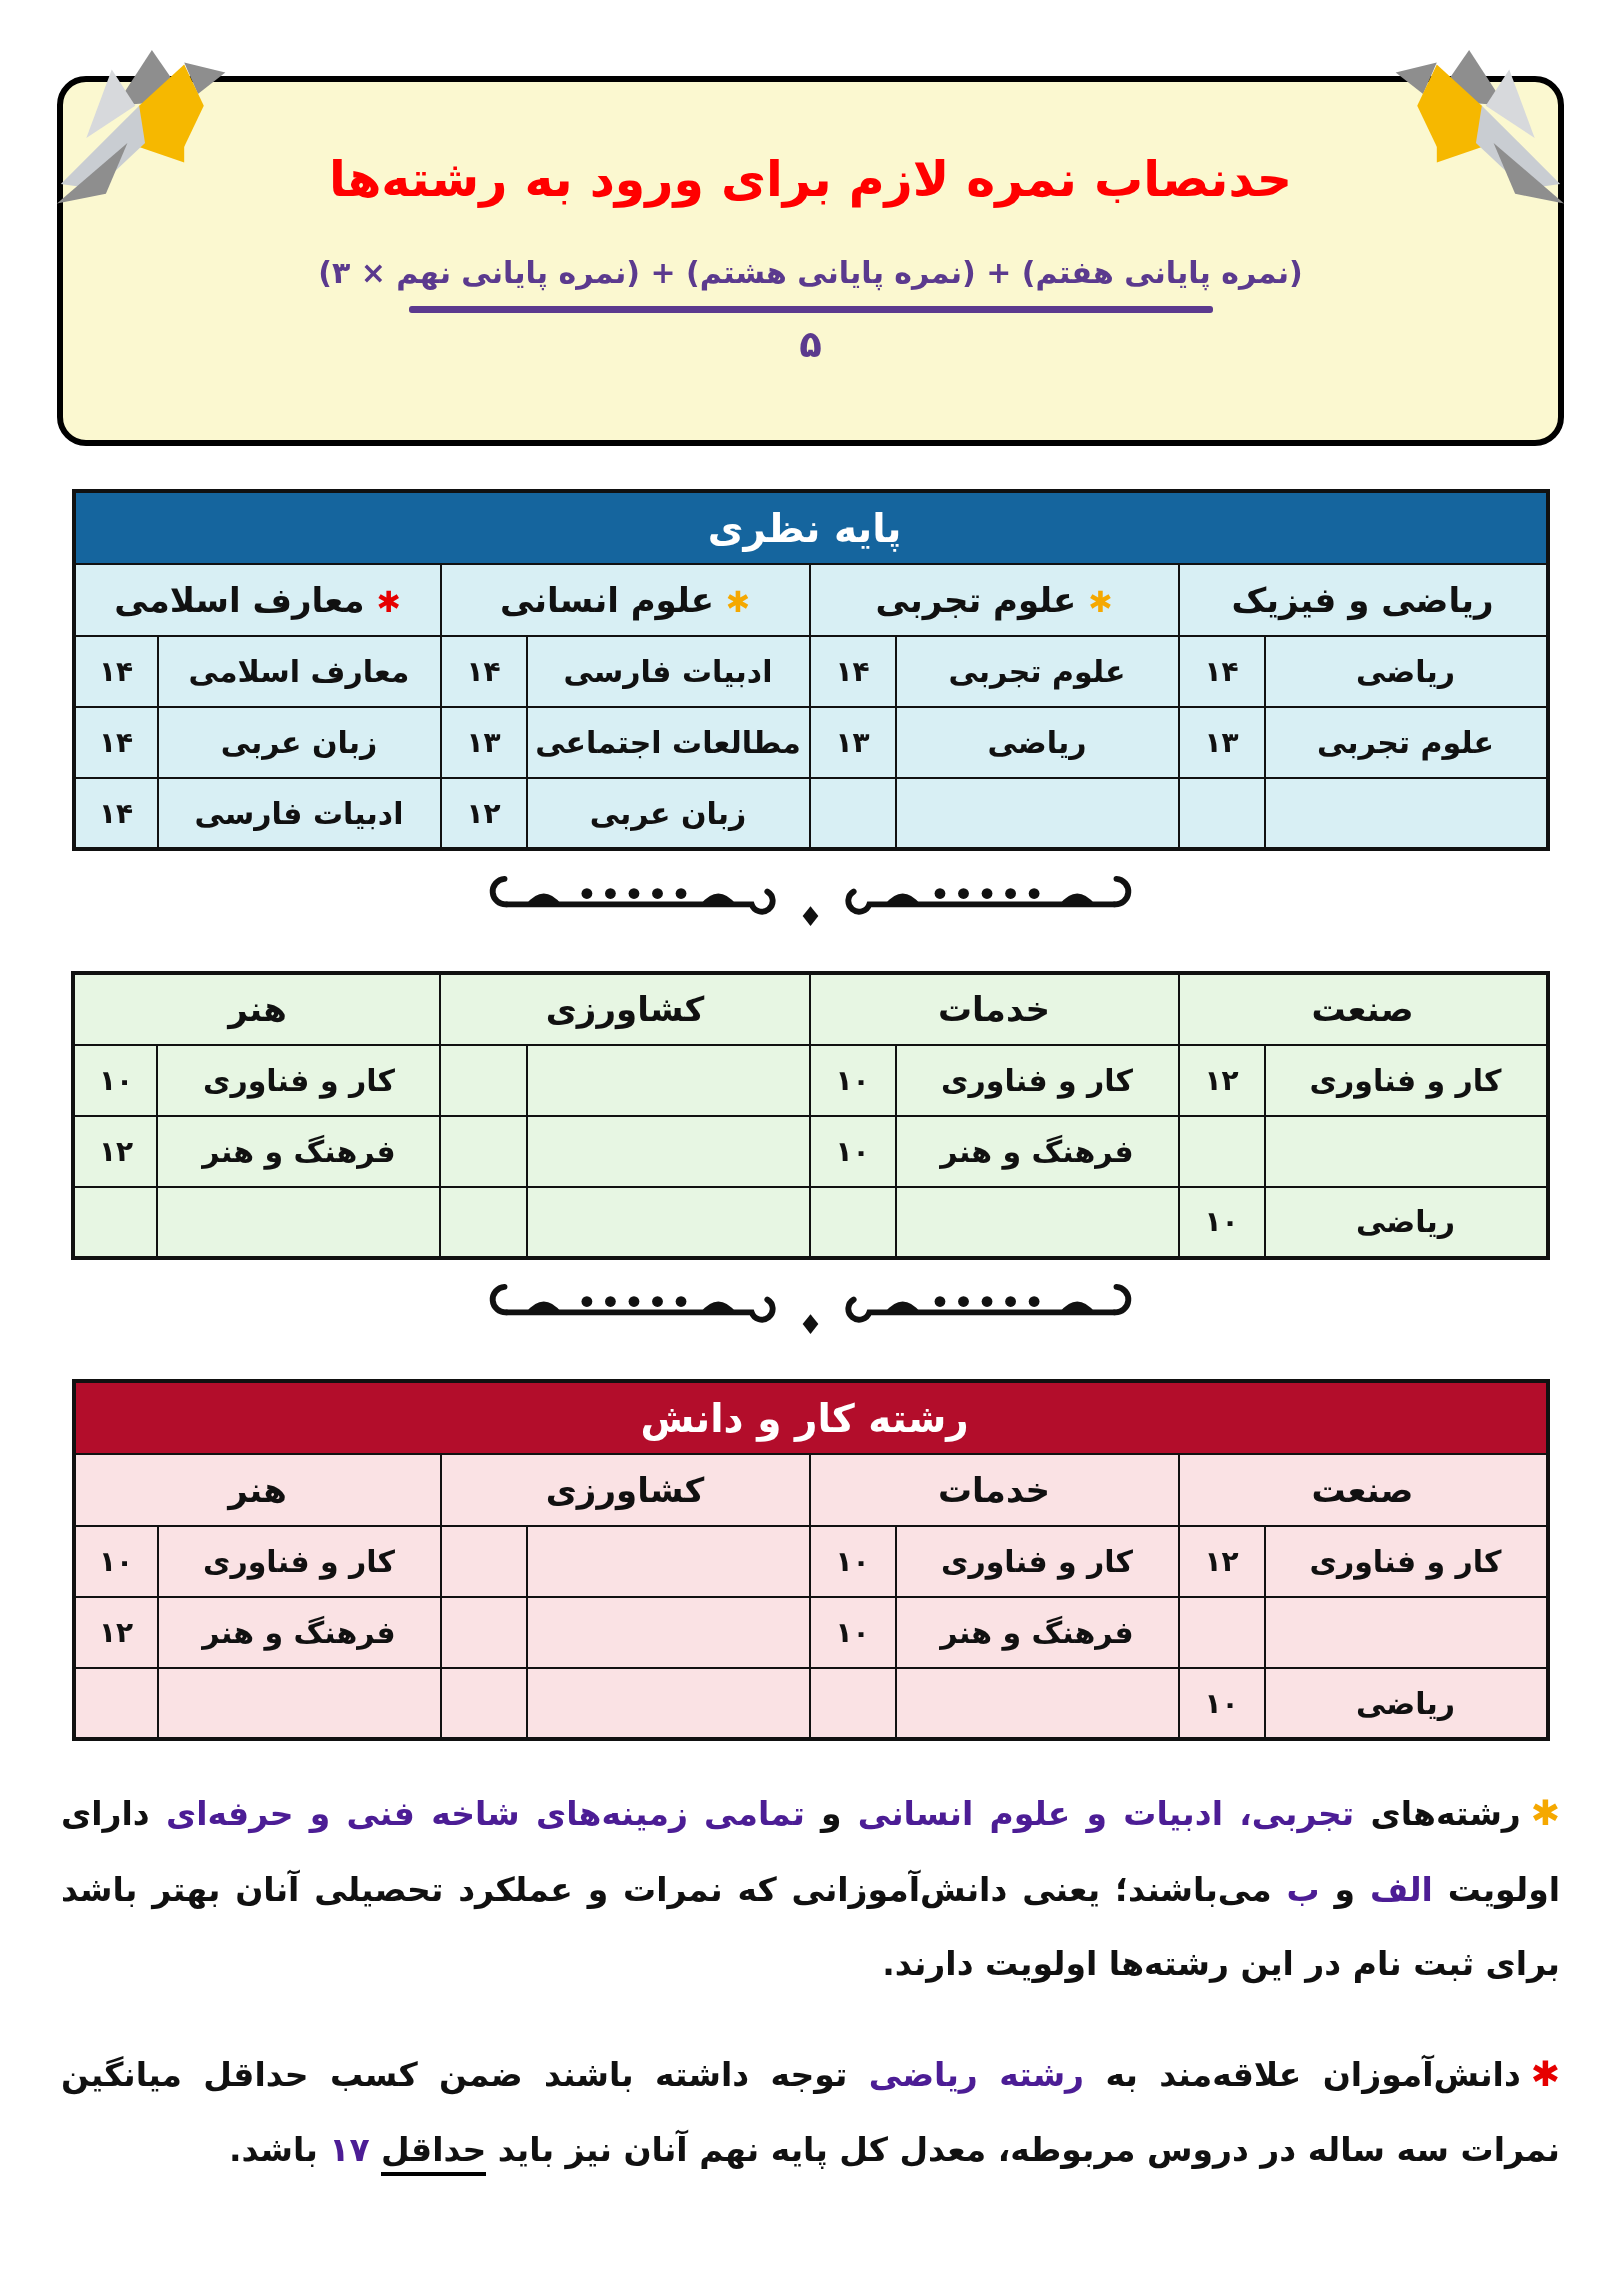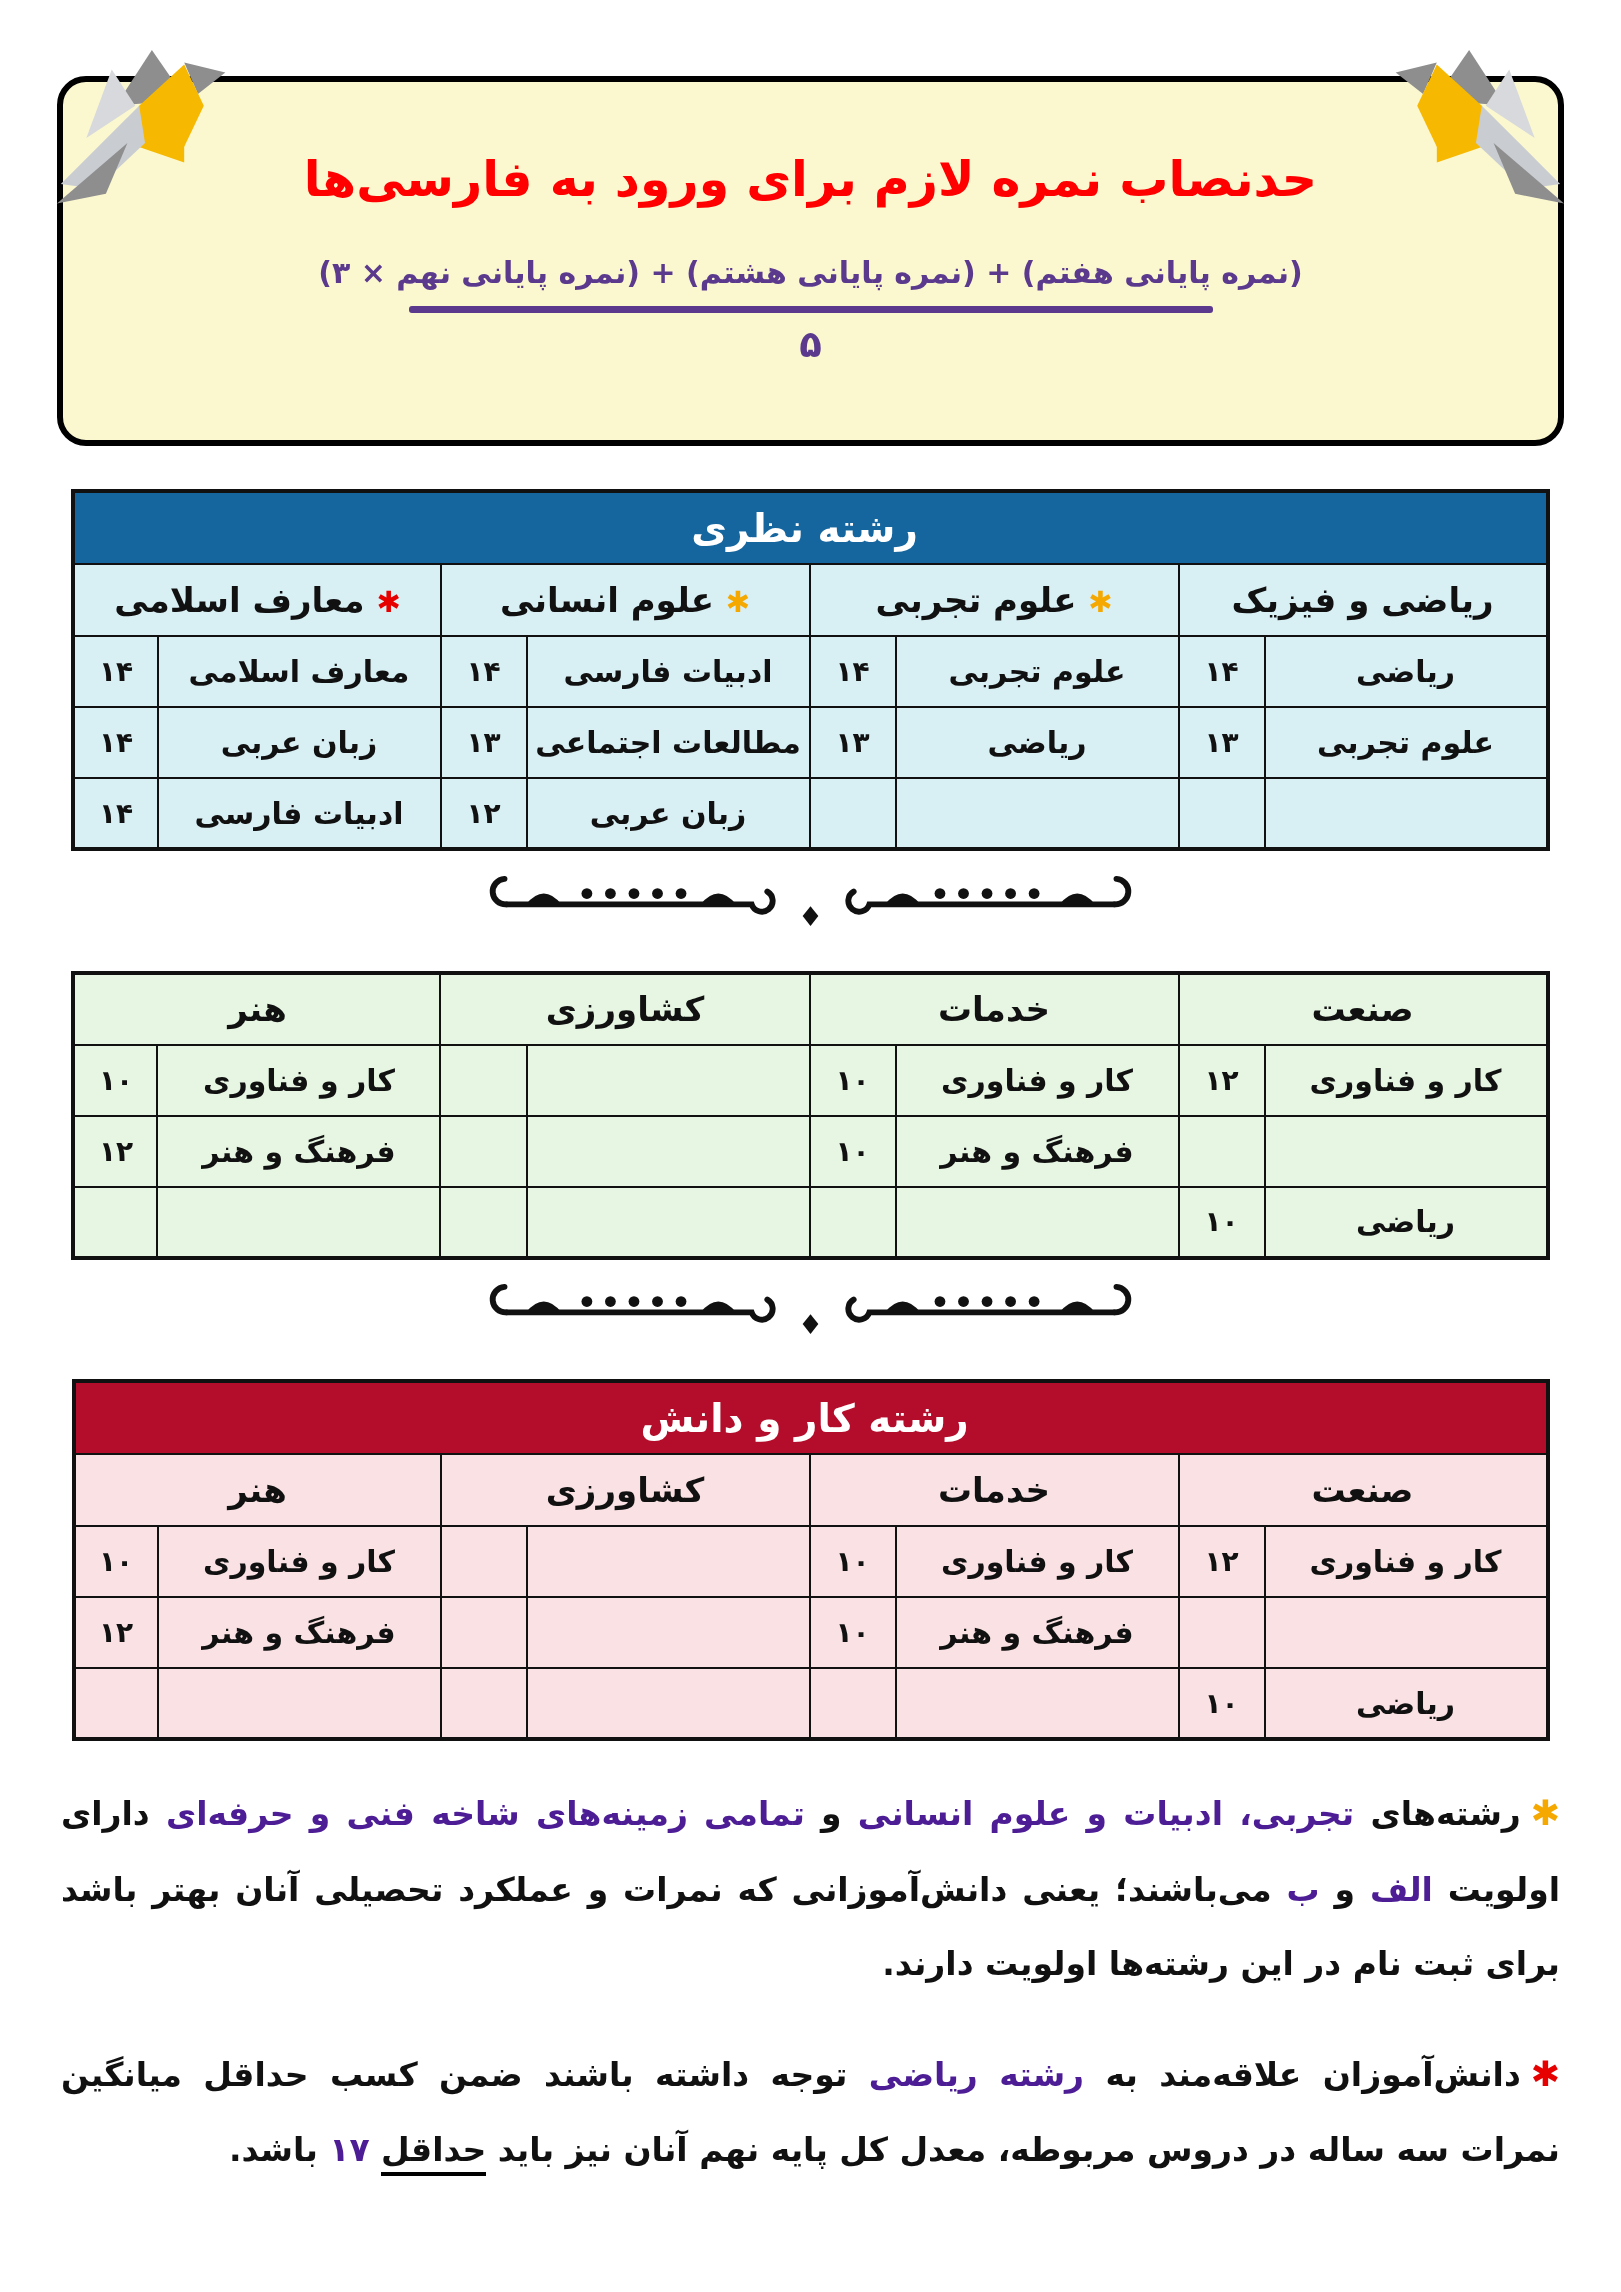--- a/index.html
+++ b/index.html
@@ -102,42 +102,42 @@
   <svg class="corner right" viewBox="0 0 200 190" xmlns="http://www.w3.org/2000/svg">
     <polygon points="20,28 62,18 48,50" fill="#8e8e8e"></polygon>
     <polygon points="95,5 132,62 60,56" fill="#8e8e8e"></polygon>
     <polygon points="136,25 162,95 112,62" fill="#d7d9dc"></polygon>
     <polygon points="62,20 108,62 62,104 42,62" fill="#f6b800"></polygon>
     <polygon points="62,62 108,62 120,100 62,120" fill="#f6b800"></polygon>
     <polygon points="108,62 188,142 152,147 102,100" fill="#c9cdd2"></polygon>
     <polygon points="120,100 192,162 142,152" fill="#8e8e8e"></polygon>
   </svg>
 
-  <div class="main-title">حدنصاب نمره لازم برای ورود به فارسی‌ها</div>
+  <div class="main-title">حدنصاب نمره لازم برای ورود به رشته‌ها</div>
   <div class="formula-wrap">
     <div class="formula-num">(نمره پایانی هفتم) + (نمره پایانی هشتم) + (نمره پایانی نهم × ۳)</div>
     <div class="formula-line"></div>
     <div class="formula-den">۵</div>
   </div>
 </div>
 
 <table class="grade-table t1">
   <colgroup>
     <col style="width:283px">
       <col style="width:86px">
     <col style="width:283px">
       <col style="width:86px">
     <col style="width:283px">
       <col style="width:86px">
     <col style="width:283px">
       <col style="width:84px">
   </colgroup>
   <thead>
     <tr>
-      <th class="t-title" colspan="8"><span class="mark mark-yellow"></span><span>رشته نظری</span></th>
+      <th class="t-title" colspan="8"><span class="mark mark-yellow"></span><span>پایه نظری</span></th>
     </tr>
     <tr class="col-head">
       <th colspan="2"><span>ریاضی و فیزیک</span></th>
       <th colspan="2"><span class="mark mark-yellow">✱</span><span>علوم تجربی</span></th>
       <th colspan="2"><span class="mark mark-yellow">✱</span><span>علوم انسانی</span></th>
       <th colspan="2"><span class="mark mark-red">✱</span><span>معارف اسلامی</span></th>
     </tr>
   </thead>
   <tbody>
     <tr>

